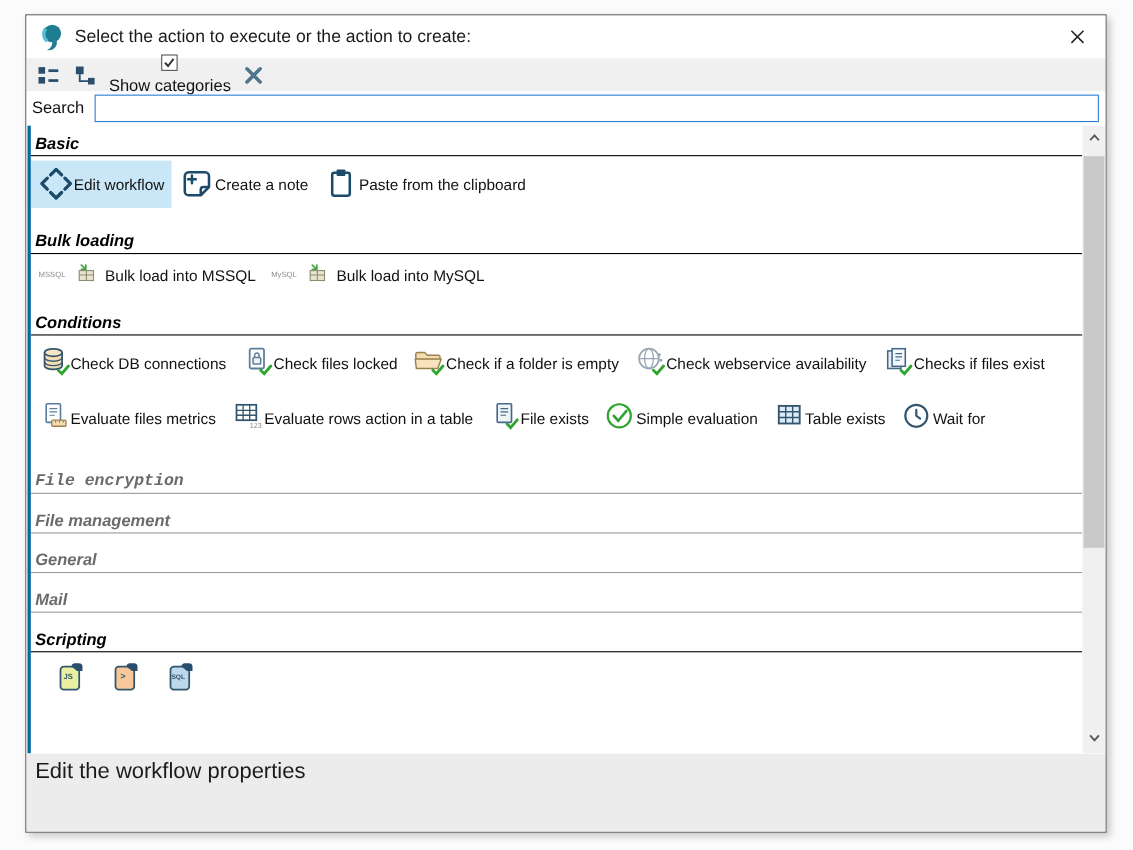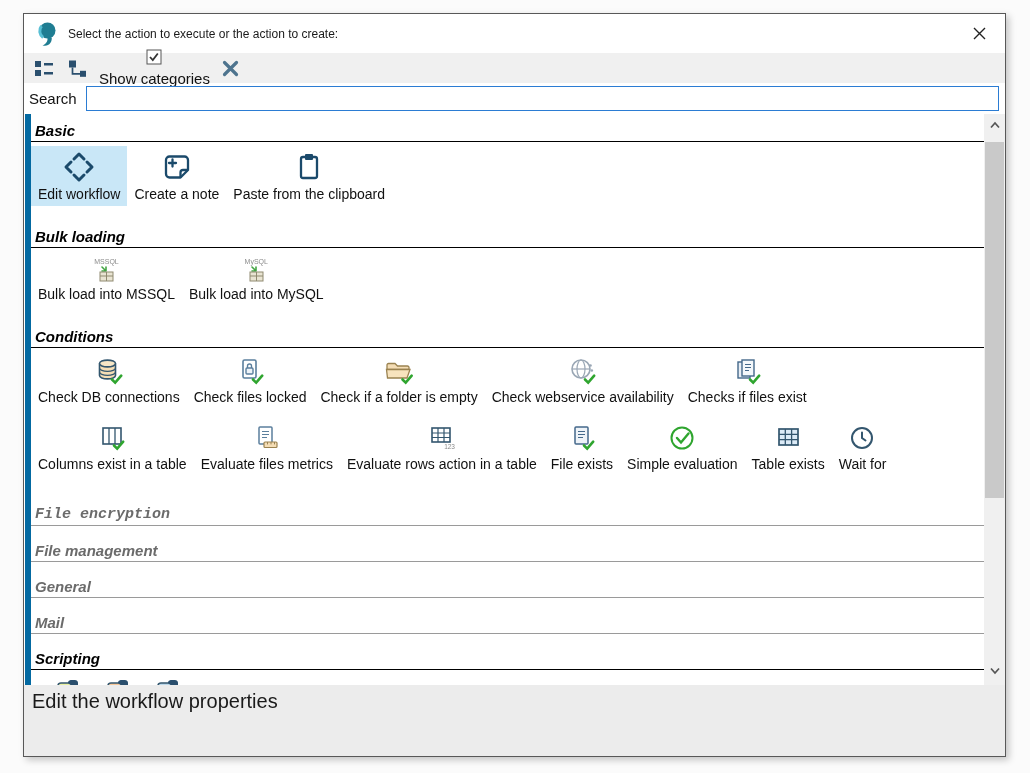--- a/index.html
+++ b/index.html
@@ -1,40 +1,40 @@
 <!DOCTYPE html>
 <html><head>
 <meta charset="utf-8">
 <style>
   * { box-sizing: border-box; margin: 0; padding: 0; }
   html,body { width:1030px; height:773px; background:#fbfbfb; font-family:"Liberation Sans",sans-serif; color:#111; }
   .dialog { position:absolute; left:23px; top:13px; width:983px; height:744px; background:#fff;
             border:1px solid #585858; box-shadow:3px 3px 7px rgba(0,0,0,.22); overflow:hidden; }
   .titlebar { height:39px; display:flex; align-items:center; padding:0 14px 0 13px; background:#fff; }
   .titlebar .logo { margin-right:10px; display:flex; }
-  .title-text { font-size:12px; color:#1a1a1a; }
+  .title-text { font-size:16px; color:#1a1a1a; }
   .close-btn { margin-left:auto; display:flex; padding:4px; cursor:pointer; }
   .toolbar { height:30px; background:#f0f0f0; display:flex; align-items:center; padding:0 7px; gap:9px; }
   .tb-btn { display:flex; padding:2px; cursor:pointer; }
   .cb-wrap { display:flex; align-items:center; gap:5px; cursor:pointer;flex-direction:column; }
   .cb-label { font-size:15px; }
   .searchrow { height:31px; display:flex; align-items:center; padding:0 6px 0 5px; background:#fff; }
   .searchrow label { font-size:15px; margin:0 9px 0 0; }
   .search-input { flex:1; height:25px; border:1px solid #2b7cd3; font-size:15px; padding:0 5px;
                   outline:none; font-family:"Liberation Sans",sans-serif; }
   .list { position:relative; height:571px; background:#fff; overflow:hidden; }
   .list-content { position:absolute; left:1px; top:0; right:21px; bottom:0; overflow:hidden;
-                  border-left:6px solid #0369a1; }
+                  border-left:3px solid #0369a1; }
   .cat-header { font-size:15px; font-weight:bold; font-style:italic; margin:16px 0 0 0;
                 padding:0 0 2px 4px; border-bottom:1px solid #000; color:#000; }
   .cat-header.first { margin-top:8px; }
   .cat-header.dim { color:#6b6b6b; border-bottom-color:#9a9a9a; }
   .cat-header.gap { margin-top:24px;font-family:Liberation Mono, monospace; }
   .row { display:flex; align-items:flex-end; padding:4px 0 6px 0; }
-  .tile { display:flex; flex-direction:column; align-items:center; justify-content:flex-end;
+  .tile { display:flex; flex-direction:row; align-items:center; justify-content:flex-end;
           padding:5px 7px 3px; white-space:nowrap; cursor:pointer; }
   .tile .icn { display:flex; align-items:flex-end; justify-content:center; margin-bottom:3px; }
   .tile .lbl { font-size:14px; line-height:17px; }
   .tile.selected { background:#c9e7f7; }
   .btile .mini { font-size:7px; line-height:9px; color:#8d8d8d; }
   .scripting-row { padding:8px 0 0 24px; display:flex; gap:24px; }
   .sbar { position:absolute; top:0; right:0; width:21px; height:100%; background:#f0f0f0; }
   .sb-arrow { position:absolute; left:0; width:21px; height:17px; display:flex; align-items:center;
               justify-content:center; cursor:pointer; }
   .sb-up { top:2px; } .sb-down { bottom:6px; }
@@ -222,30 +222,20 @@
             </svg>
             </span>
           <span class="lbl">Checks if files exist</span>
         </div>
       </div>
 
       <div class="row">
         <div class="tile">
           <span class="icn">
             <svg width="29" height="29" viewBox="0 0 29 29">
-              <rect x="5" y="4" width="18" height="16" fill="#fff" stroke="#33566e" stroke-width="1.6"></rect>
-              <path d="M11 4 V20 M17 4 V20" stroke="#33566e" stroke-width="1.3"></path>
-              <path d="M16 21.5 l3.2 3.2 l6 -7" stroke="#2fa52f" stroke-width="2.6" fill="none" stroke-linecap="round"></path>
-            </svg>
-            </span>
-          <span class="lbl">Columns exist in a table</span>
-        </div>
-        <div class="tile">
-          <span class="icn">
-            <svg width="29" height="29" viewBox="0 0 29 29">
               <rect x="7" y="3" width="13" height="17" rx="1" fill="#fff" stroke="#5b7f9d" stroke-width="1.5"></rect>
               <path d="M10 7.5 h7 M10 10.5 h7 M10 13.5 h5" stroke="#5b7f9d" stroke-width="1.1"></path>
               <rect x="12" y="18" width="13" height="5.5" rx="1" fill="#f4ddb5" stroke="#9a8250" stroke-width="1.2"></rect>
               <path d="M15.5 18 v2.4 M19 18 v2.4 M22.5 18 v2.4" stroke="#9a8250" stroke-width="1"></path>
             </svg>
             </span>
           <span class="lbl">Evaluate files metrics</span>
         </div>
         <div class="tile">
           <span class="icn">

